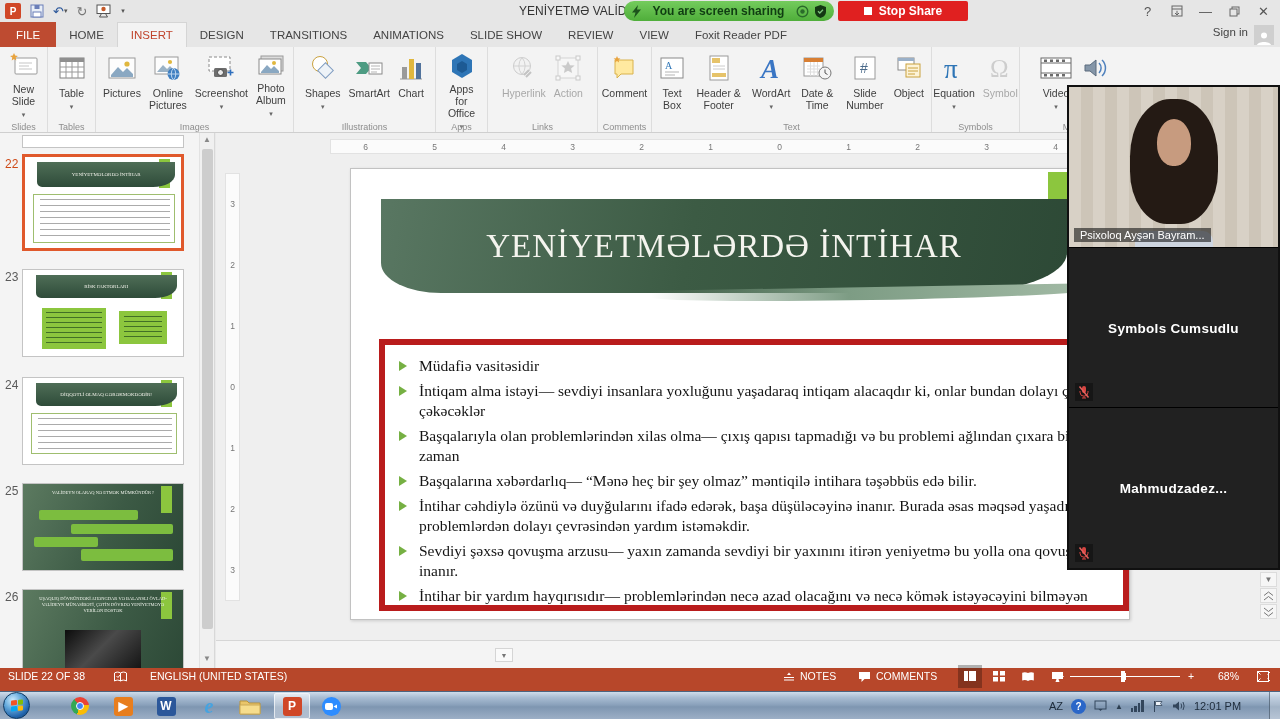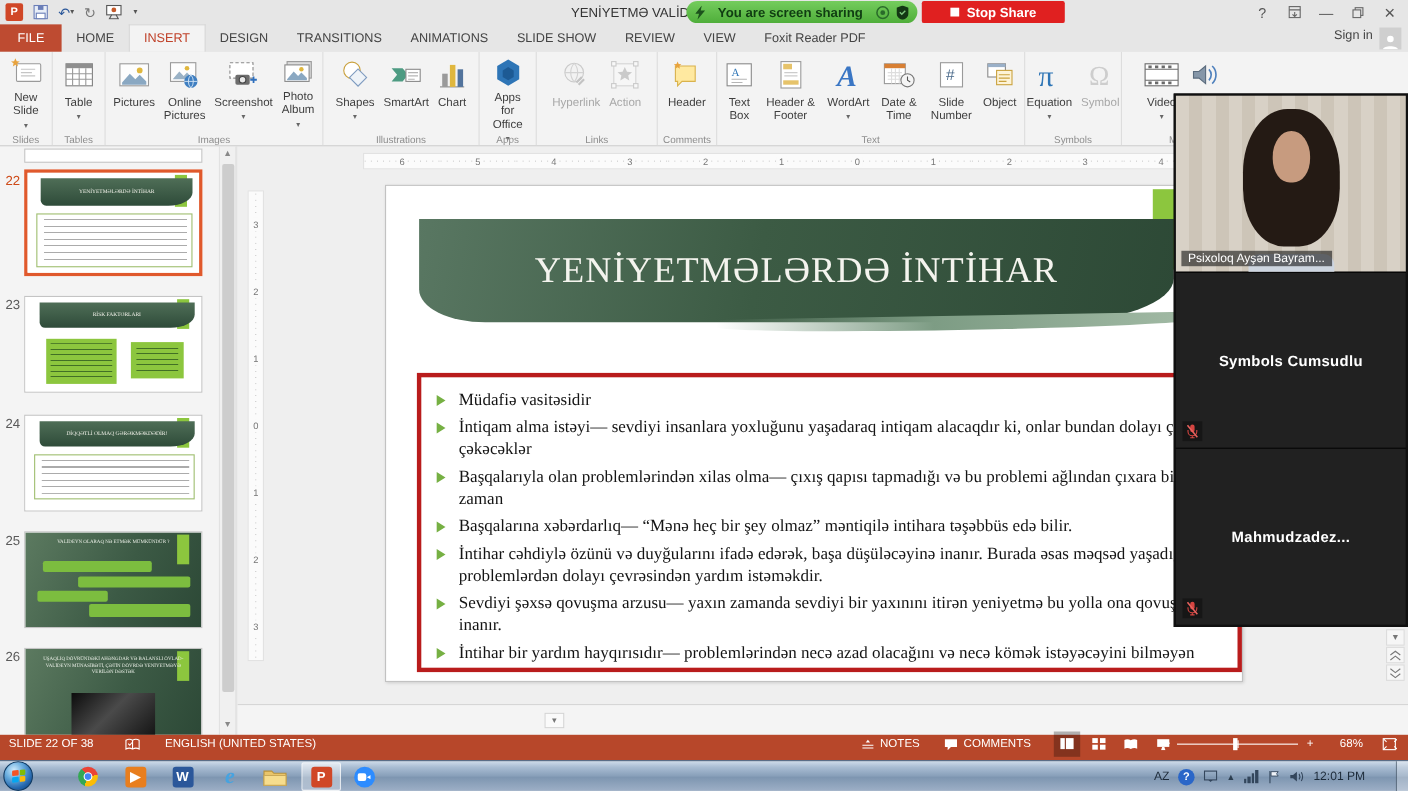--- a/index.html
+++ b/index.html
@@ -63,21 +63,21 @@
 .hruler .hc{flex:1;display:flex;align-items:center;justify-content:center;background-image:radial-gradient(circle,#c0c0c0 .5px,transparent .6px);background-size:5.6px 10px;background-position:center;}
 .hruler .hc span{background:#fbfbfb;padding:0 2px;}
 .vruler{position:absolute;left:9px;top:40px;width:15px;height:428px;background:#fbfbfb;border:1px solid #e2e2e2;display:flex;flex-direction:column;font-size:8.5px;color:#777;}
 .vruler .vc{flex:1;display:flex;align-items:center;justify-content:center;background-image:radial-gradient(circle,#c0c0c0 .5px,transparent .6px);background-size:10px 5.6px;background-position:center;}
 .vruler .vc span{background:#fbfbfb;padding:1px 0;}
 .page{position:absolute;left:134px;top:35px;width:780px;height:452px;background:#fff;border:1px solid #c2c2c2;box-shadow:1px 1px 3px rgba(0,0,0,.15);}
 .accent{position:absolute;left:697px;top:3px;width:20px;height:73px;background:#8CC63E;}
 .banner{position:absolute;left:30px;top:30px;width:686px;height:94px;background:linear-gradient(100deg,#597762 0%,#3c5b44 45%,#2d4936 100%);border-radius:0 0 110px 60px/0 0 40px 30px;display:flex;align-items:center;justify-content:center;}
 .banner .btitle{font-family:"Liberation Serif",serif;font-size:33px;color:#f4f4ee;letter-spacing:1px;white-space:nowrap;}
 .swoosh{position:absolute;left:300px;top:118px;width:440px;height:13px;background:linear-gradient(90deg,rgba(120,150,125,0) 0%,#7d9c84 45%,#a3bba6 100%);border-radius:0 0 100% 100%/0 0 100% 100%;transform:rotate(-1deg);}
-.cbox{position:absolute;left:28px;top:170px;width:750px;height:272px;border:4px solid #b91c1c;background:#fff;padding:11px 4px 0 12px;overflow:hidden;}
+.cbox{position:absolute;left:28px;top:170px;width:750px;height:272px;border:6px solid #b91c1c;background:#fff;padding:11px 4px 0 12px;overflow:hidden;}
 .bullets{list-style:none;}
 .bullets li{display:flex;margin-bottom:5px;font-family:"Liberation Serif",serif;font-size:15.5px;line-height:20px;color:#141414;}
 .tri{flex:none;width:0;height:0;border-left:8px solid #76B043;border-top:5px solid transparent;border-bottom:5px solid transparent;margin:5px 12px 0 2px;}
 .vsb{position:absolute;right:3px;top:439px;width:17px;display:flex;flex-direction:column;gap:1px;}
 .vsb .vb{width:17px;height:15px;background:#f6f6f6;border:1px solid #dcdcdc;display:flex;align-items:center;justify-content:center;color:#777;font-size:8px;}
 
 .notes{position:absolute;left:216px;top:640px;right:0;height:28px;background:#f4f4f4;border-top:1px solid #d6d6d6;z-index:4;}
 .notes-text{position:absolute;left:14px;top:6px;font-size:13.5px;color:#8f8f8f;margin-top:21px;}
 .notes-collapse{position:absolute;left:279px;top:7px;width:18px;height:14px;background:#fafafa;border:1px solid #d5d5d5;color:#777;font-size:7px;display:flex;align-items:center;justify-content:center;}
 
@@ -359,21 +359,21 @@
     <span class="gname">Links</span>
   </div>
   <div class="rgroup" style="width:54px;">
     <div class="rbtn">
       <span class="icon">
           <svg width="28" height="26">
             <path d="M4 5h18v14H10l-4 4v-4H4z" fill="#ffe9a0" stroke="#d9b24c"></path>
             <path d="M6 1l1 2.2 2.4.2-1.8 1.6.5 2.4L6 6.1 3.9 7.4l.5-2.4-1.8-1.6L5 3.2z" fill="#e8a33d"></path>
           </svg>
         </span>
-      <span class="lbl">Header</span>
+      <span class="lbl">Comment</span>
     </div>
     <span class="gname">Comments</span>
   </div>
   <div class="rgroup" style="width:280px;">
     <div class="rbtn">
       <span class="icon">
           <svg width="26" height="24">
             <rect x="2" y="2" width="22" height="20" fill="#fff" stroke="#8a8a8a"></rect>
             <text x="6" y="13" font-size="10" fill="#2e75b6" font-family="Liberation Serif,serif">A</text>
             <path d="M6 16h14M6 19h10" stroke="#b5b5b5"></path>

